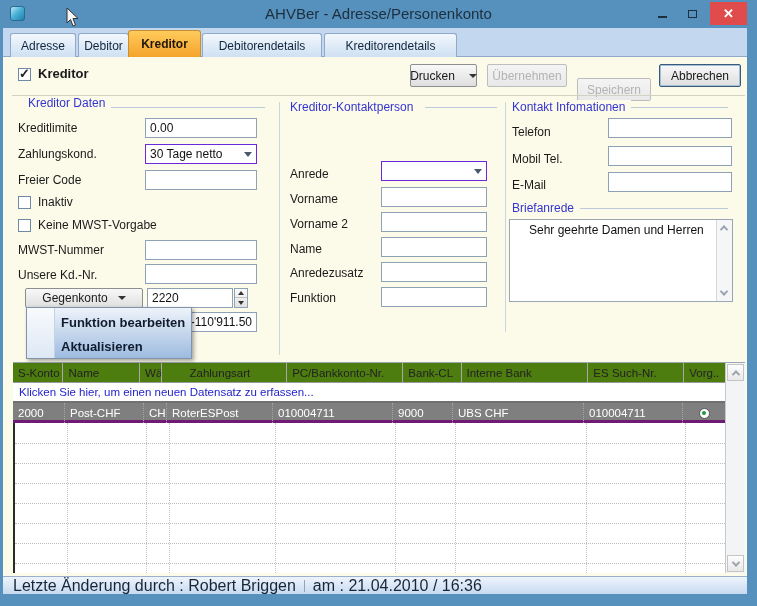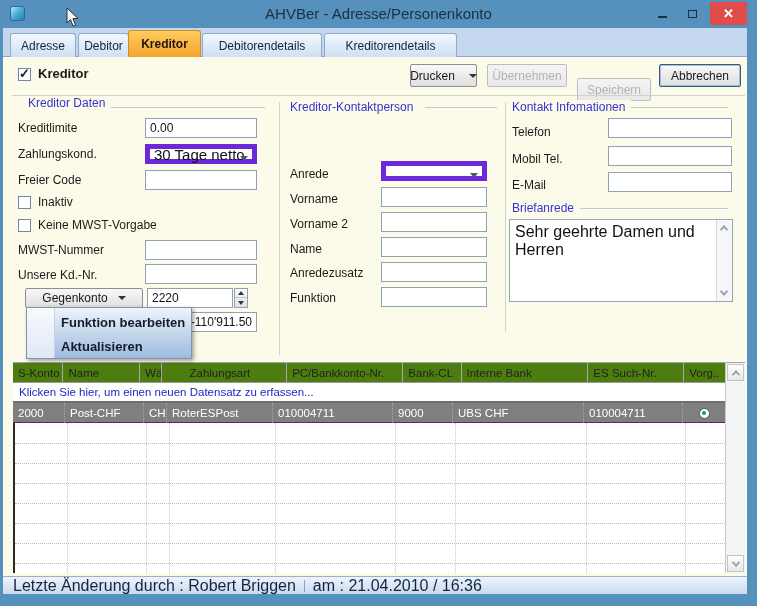--- a/index.html
+++ b/index.html
@@ -44,21 +44,21 @@
 
   .hsep{position:absolute;height:1px;background:#d2d2c2;}
   .vsep{position:absolute;width:1px;background:#c9d5e2;}
 
   .group-label{position:absolute;font-size:12px;color:#3434d0;background:#fcfbea;padding-right:6px;z-index:2;}
   .group-rule{position:absolute;height:1px;background:#bccadb;}
 
   .field-label{position:absolute;font-size:12px;color:#1a1a1a;}
   .text-input{position:absolute;height:20px;border:1px solid #8fa1b5;background:#fff;font-family:"Liberation Sans",sans-serif;
     font-size:12px;color:#111;padding:0 4px;outline:none;}
-  .combo{position:absolute;height:20px;border:5px solid #6d28d9;background:#fff;font-size:15px;color:#111;
+  .combo{position:absolute;height:20px;border:1px solid #6d28d9;background:#fff;font-size:12px;color:#111;
     display:flex;align-items:center;padding:0 4px;cursor:default;}
   .combo .arrow{position:absolute;right:4px;top:7px;width:0;height:0;border-left:4px solid transparent;border-right:4px solid transparent;border-top:5px solid #4a5a6a;}
 
   .spinner{position:absolute;width:14px;height:20px;border:1px solid #8fa1b5;background:linear-gradient(#fafafa,#e2e2e2);}
   .spin-up,.spin-down{position:absolute;left:0;width:100%;height:50%;display:flex;align-items:center;justify-content:center;}
   .spin-up{top:0;border-bottom:1px solid #c0c0c0;}
   .spin-down{bottom:0;}
   .tri-up{width:0;height:0;border-left:3px solid transparent;border-right:3px solid transparent;border-bottom:4px solid #333;}
   .tri-down{width:0;height:0;border-left:3px solid transparent;border-right:3px solid transparent;border-top:4px solid #333;}
 
@@ -69,38 +69,38 @@
   .ctx-item{position:absolute;left:34px;font-size:13px;font-weight:bold;color:#101c30;cursor:default;}
 
   
   .grid{position:absolute;left:13px;top:362px;width:732px;height:210px;background:#fff;border-top:1px solid #9aa6b2;}
   .grid-header{position:absolute;left:0;top:0;width:712px;height:20px;background:#4d7c0f;border-bottom:1px solid #9a9a9a;display:flex;}
   .hcell{height:20px;font-size:11.5px;color:#222;display:flex;align-items:center;padding-left:5px;
     border-right:1px solid #a8a8a8;overflow:hidden;white-space:nowrap;}
   .new-row{position:absolute;left:0;top:20px;width:712px;height:20px;background:#fff;border-bottom:2px solid #707070;
     display:flex;align-items:center;}
   .new-row span{font-size:11.5px;color:#2323c8;padding-left:6px;white-space:nowrap;}
-  .sel-row{position:absolute;left:0;top:40px;width:712px;height:20px;background:#7f7f7f;display:flex;border-bottom:1px solid #701a75;}
+  .sel-row{position:absolute;left:0;top:40px;width:712px;height:20px;background:#7f7f7f;display:flex;border-bottom:3px solid #701a75;}
   .scell{height:20px;font-size:11.5px;color:#fff;display:flex;align-items:center;padding-left:5px;
     border-right:1px dotted #a5a5a5;overflow:hidden;white-space:nowrap;}
   .green-dot{width:11px;height:11px;border-radius:50%;background:#fff;border:1px solid #555;margin:0 auto;position:relative;}
   .green-dot::after{content:"";position:absolute;left:2.5px;top:2.5px;width:4px;height:4px;border-radius:50%;background:#1d9a3c;}
   .empty-area{position:absolute;left:0;top:60px;width:712px;height:150px;background:#fff;border-left:2px solid #2a2a2a;}
   .dot-h{position:absolute;left:0;width:712px;height:0;border-top:1px dotted #bcbcbc;}
   .dot-v{position:absolute;top:0;width:0;height:150px;border-left:1px dotted #c6c6c6;}
   .vscroll{position:absolute;left:712px;top:0;width:20px;height:210px;background:#f3f4f6;border-left:1px solid #c8c8c8;}
   .scroll-btn{position:absolute;left:1px;width:17px;height:17px;background:linear-gradient(#fdfdfd,#e8e8e8);
     border:1px solid #c4c4c4;display:flex;align-items:center;justify-content:center;}
   .chev{width:6px;height:6px;border-left:2px solid #9aa2ad;border-top:2px solid #9aa2ad;}
   .chev.up{transform:rotate(45deg) translate(1px,1px);}
   .chev.down{transform:rotate(-135deg) translate(1px,1px);}
 
   
   .memo{position:absolute;left:509px;top:219px;width:224px;height:83px;background:#fff;border:1px solid #9aa6b2;}
-  .memo-text{position:absolute;left:5px;top:3px;font-size:16px;color:#111;}
+  .memo-text{position:absolute;left:19px;top:3px;font-size:12px;color:#111;}
   .memo-scroll{position:absolute;right:0;top:0;width:16px;height:100%;background:#f5f6f8;border-left:1px solid #d8d8d8;}
 
   
   .status-bar{position:absolute;left:3px;top:576px;width:744px;height:18px;background:linear-gradient(#eef4fc,#c8daf0);
     border-top:1px solid #9ab0cc;display:flex;align-items:center;font-size:16px;color:#16263a;}
   .status-sep{width:1px;height:12px;background:#8fa3ba;margin:0 8px;}
 
   .cursor-svg{position:absolute;left:66px;top:7px;z-index:50;}
 </style>
 </head>

